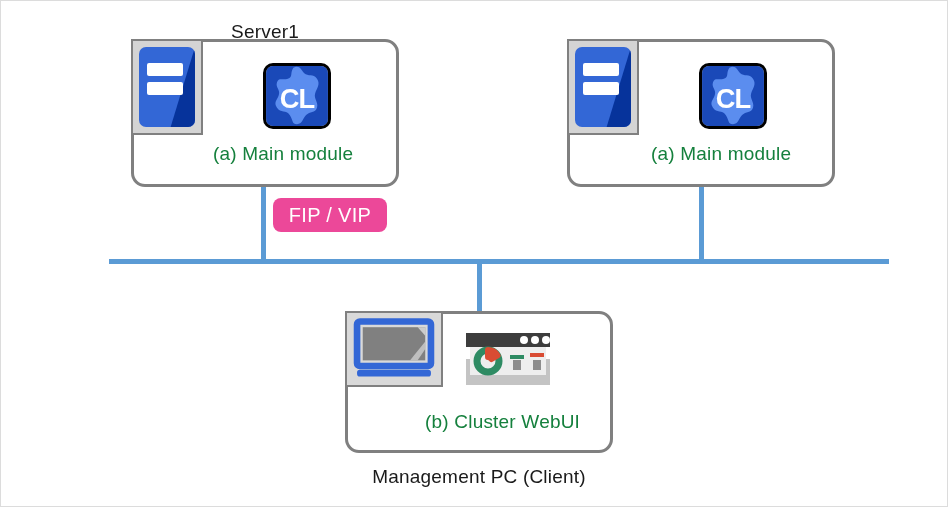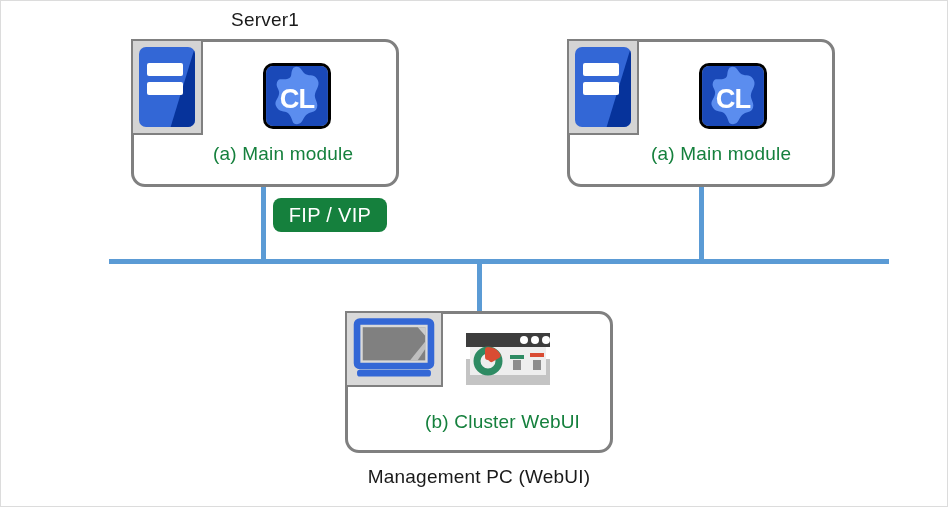--- a/index.html
+++ b/index.html
@@ -108,37 +108,37 @@
 
   
   .wire {
     position: absolute;
     background: #5b9bd5;
   }
 
   
   .pill {
     position: absolute;
-    background: #15803d;
+    background: #ec4899;
     border-radius: 8px;
     color: #ffffff;
     font-size: 20px;
     display: flex;
     align-items: center;
     justify-content: center;
     white-space: nowrap;
     letter-spacing: .3px;
   }
 </style>
 </head>
 <body>
 
 <div id="canvas">
 
-  <div class="node-title" style="left:130px; top:8px; width:268px;">Server1</div>
+  <div class="node-title" style="left:130px; top:20px; width:268px;">Server1</div>
 
   <div class="box" style="left:130px; top:38px; width:268px; height:148px;"></div>
 
   <div class="server-icon" style="left:130px; top:38px; width:72px; height:96px;">
     <div class="body">
       <div class="shade"></div>
       <div class="bar b1"></div>
       <div class="bar b2"></div>
     </div>
   </div>
@@ -214,15 +214,15 @@
       <path d="M26 19 A11 11 0 0 1 35.5 24.5 L29.5 28 A4.5 4.5 0 0 0 26 26 Z" fill="#d94c33" stroke="#d94c33" stroke-width="6" stroke-linejoin="round"></path>
       <rect x="48" y="24" width="14" height="4" fill="#2e8b63"></rect>
       <rect x="51" y="29" width="8" height="10" fill="#8d8d8d"></rect>
       <rect x="68" y="22" width="14" height="4" fill="#d94c33"></rect>
       <rect x="71" y="29" width="8" height="10" fill="#8d8d8d"></rect>
     </svg>
   </div>
 
   <div class="node-caption" style="left:424px; top:410px;">(b) Cluster WebUI</div>
 
-  <div class="node-title" style="left:344px; top:465px; width:268px;">Management PC (WebUI)</div>
+  <div class="node-title" style="left:344px; top:465px; width:268px;">Management PC (Client)</div>
 
 </div>
 
 </body></html>

